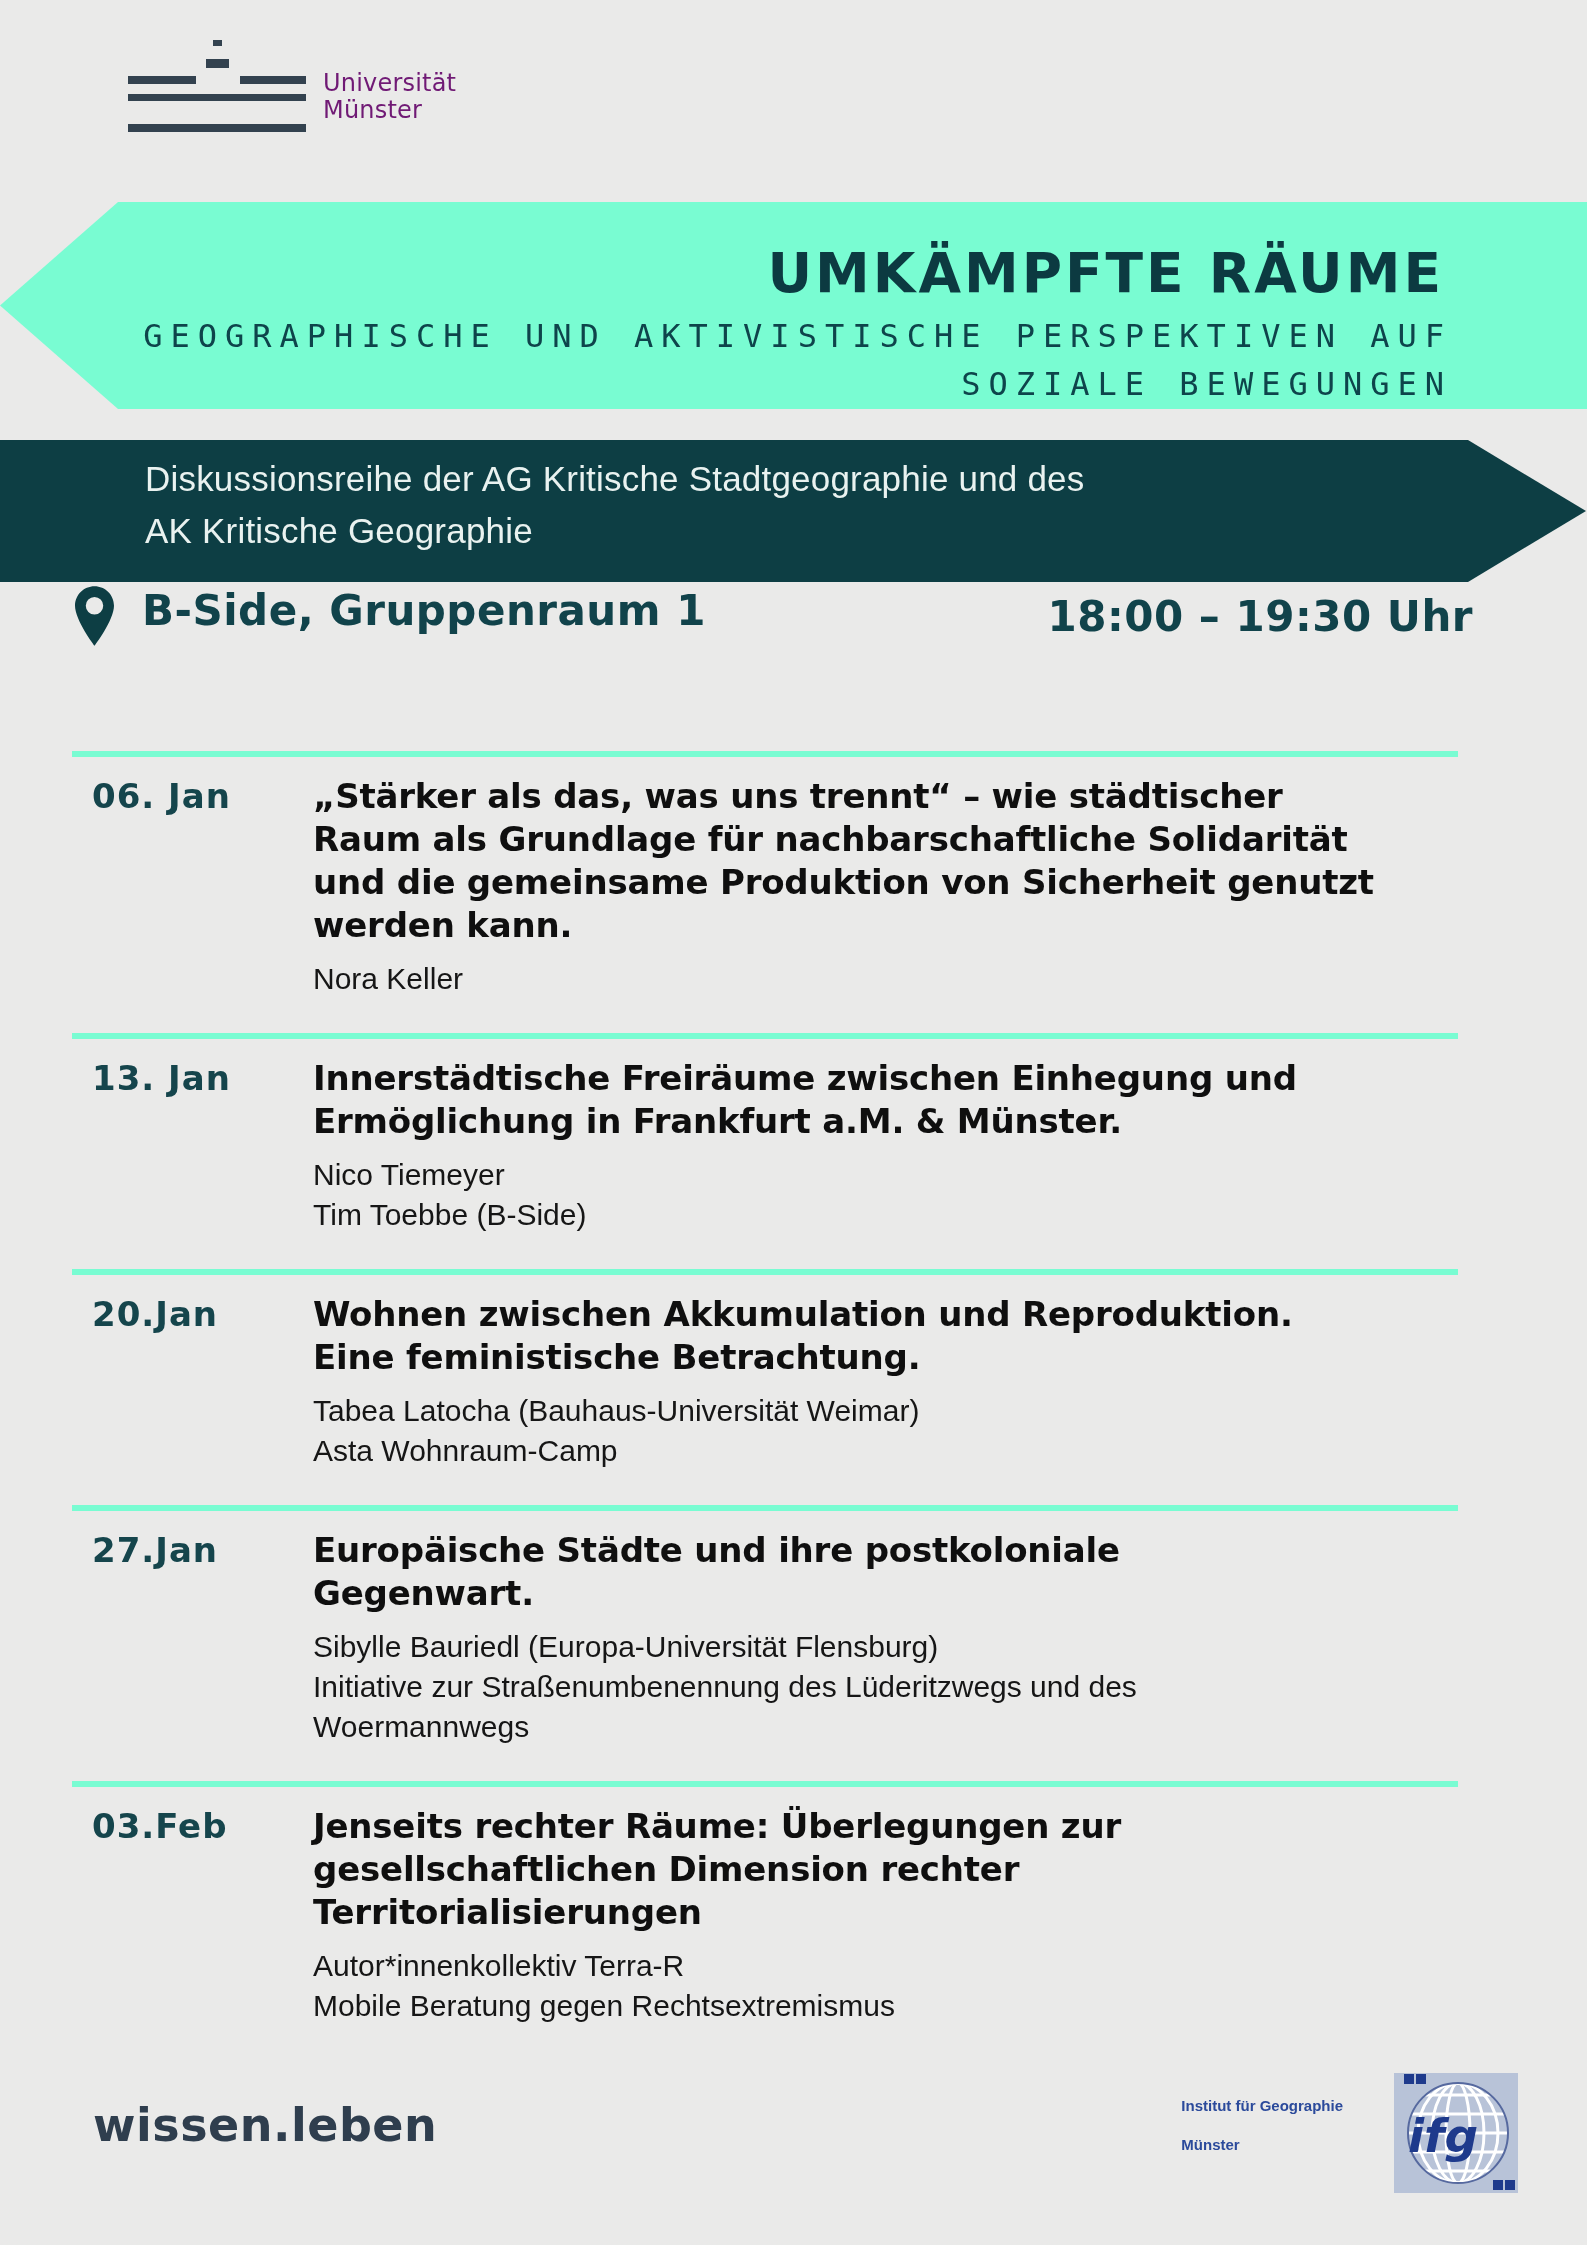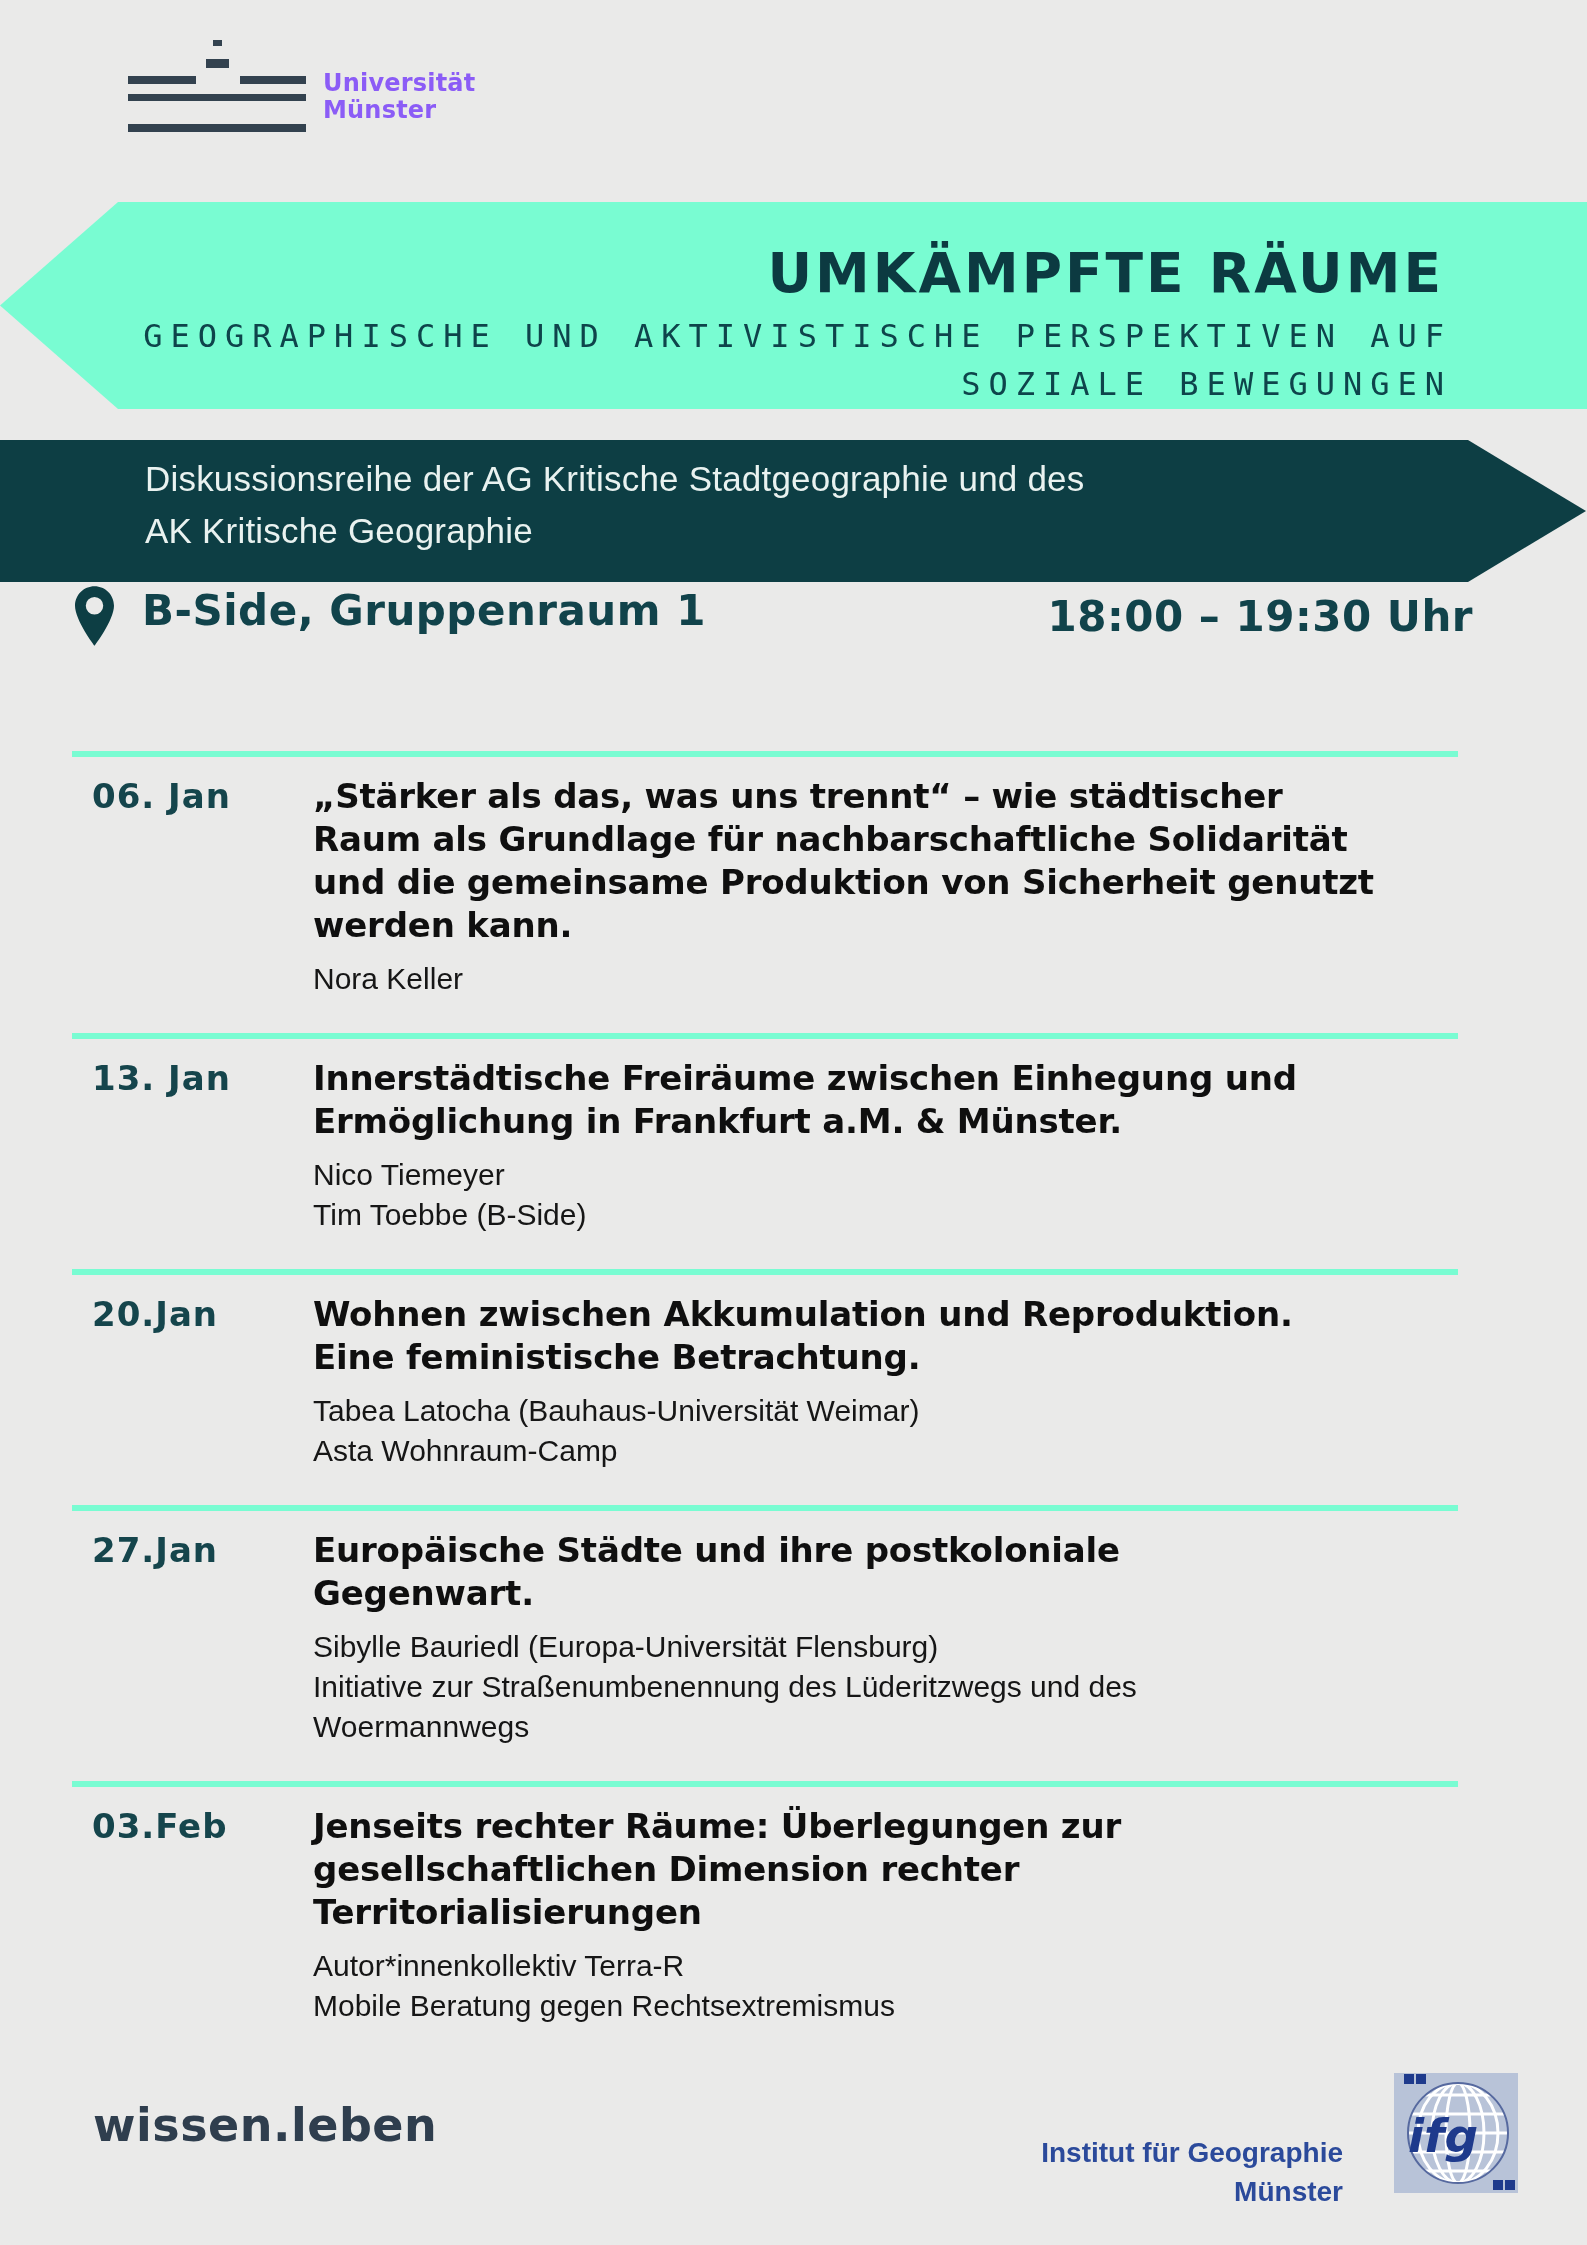--- a/index.html
+++ b/index.html
@@ -8,21 +8,21 @@
     background: #eaeae9;
     position: relative;
     overflow: hidden;
     font-family: "DejaVu Sans", sans-serif;
   }
 
   
   .uni-logo { position: absolute; left: 128px; top: 40px; }
   .uni-logo-text {
     position: absolute; left: 195px; top: 30px;
-    font-size: 24px; font-weight: 700; color: #8b5cf6;
+    font-size: 24px; font-weight: 400; color: #701a75;
     line-height: 27px; letter-spacing: 0.2px;
     font-family: "DejaVu Sans", sans-serif;
   }
 
   
   .hero {
     position: absolute; top: 202px; left: 0;
     width: 1587px; height: 207px;
     background: #79fcd2;
     clip-path: polygon(118px 0, 100% 0, 100% 100%, 118px 100%, 0 50%);
@@ -92,24 +92,24 @@
   }
 
   
   .claim {
     position: absolute; left: 93px; top: 2098px;
     font-size: 46px; font-weight: 700; color: #2f3e4e;
     letter-spacing: 0.5px;
   }
   .institute {
     position: absolute; right: 244px; top: 2086px;
-    text-align: right;
+    text-align: left;
     font-family: "Liberation Sans", sans-serif;
-    font-size: 28px; font-weight: 700; color: #2b4a9b;
-    line-height: 39px; white-space: pre; margin-top: 47px;
+    font-size: 15px; font-weight: 700; color: #2b4a9b;
+    line-height: 39px; white-space: pre;
   }
   .ifg-logo { position: absolute; left: 1394px; top: 2073px; text-align: right; }
 </style>
 </head>
 <body>
 
 <div class="uni-logo">
   <svg width="180" height="100" viewBox="0 0 180 100">
     <g fill="#33424f">
       <rect x="85" y="0" width="9" height="6"></rect>

